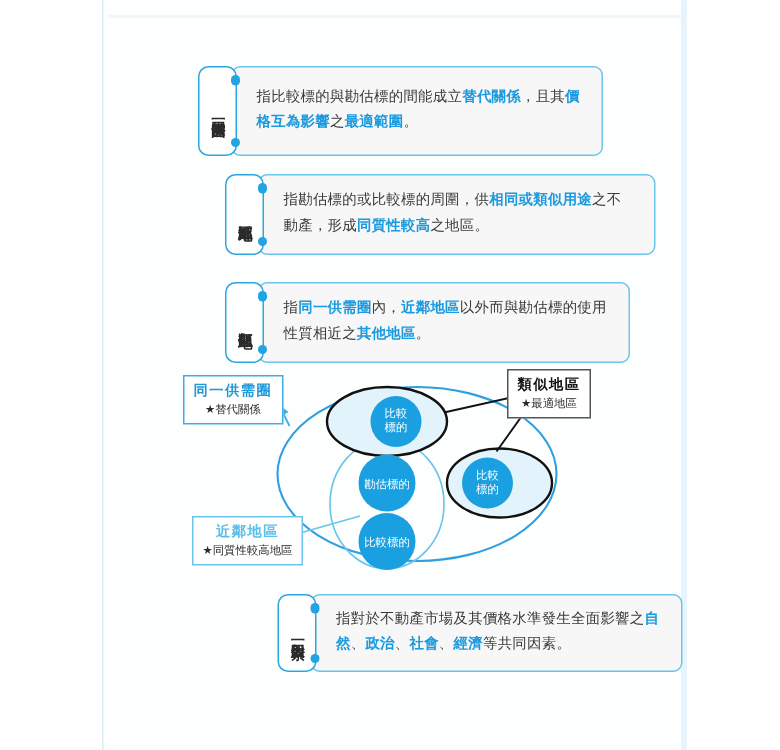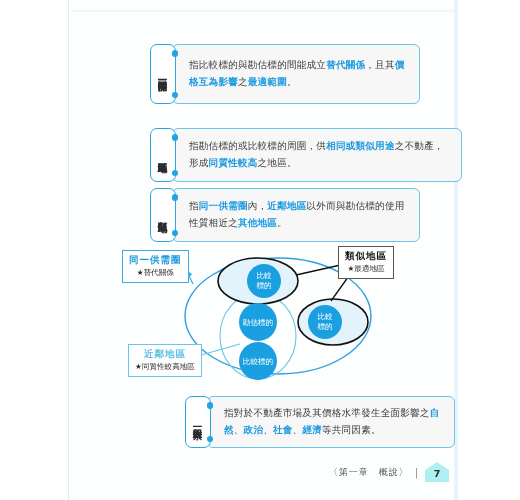--- a/index.html
+++ b/index.html
@@ -159,34 +159,34 @@
 </head>
 <body>
 
 <div class="page-surface">
 
   <div class="page-right-strip"></div>
   <div class="page-right-strip-inner"></div>
   <div class="page-body"></div>
   <div class="page-top-rule"></div>
 
-  <div class="def-row" style="left:150px; top:44px; width:270px; height:60px;">
+  <div class="def-row" style="left:132px; top:44px; width:270px; height:60px;">
     <div class="def-tab">
       <span class="def-tab-text">同一供需圈</span>
       <span class="dot top"></span>
       <span class="dot bottom"></span>
     </div>
     <div class="def-body">
       <div class="def-text">
         指比較標的與勘估標的間能成立<b>替代關係</b>，且其<b>價格互為影響</b>之<b>最適範圍</b>。
       </div>
     </div>
   </div>
 
-  <div class="def-row" style="left:150px; top:128px; width:312px; height:54px;">
+  <div class="def-row" style="left:150px; top:116px; width:287px; height:54px;font-family:Liberation Mono, monospace;">
     <div class="def-tab">
       <span class="def-tab-text">近鄰地區</span>
       <span class="dot top"></span>
       <span class="dot bottom"></span>
     </div>
     <div class="def-body">
       <div class="def-text">
         指勘估標的或比較標的周圍，供<b>相同或類似用途</b>之不動產，形成<b>同質性較高</b>之地區。
       </div>
     </div>
@@ -268,24 +268,14 @@
       <span class="dot top"></span>
       <span class="dot bottom"></span>
     </div>
     <div class="def-body">
       <div class="def-text">
         指對於不動產市場及其價格水準發生全面影響之<b>自然</b>、<b>政治</b>、<b>社會</b>、<b>經濟</b>等共同因素。
       </div>
     </div>
   </div>
 
-  <div class="footer">
-    <span class="footer-chapter">〈第一章　概說〉</span>
-    <span class="footer-sep">|</span>
-    <span class="footer-page-wrap">
-      <svg class="footer-badge" viewBox="0 0 26 22" xmlns="http://www.w3.org/2000/svg">
-        <path d="M13,1 L25,9 L25,21 L1,21 L1,9 Z" fill="#aeeff2"></path>
-      </svg>
-      <span class="footer-page">7</span>
-    </span>
-  </div>
 
 </div>
 
 </body></html>

